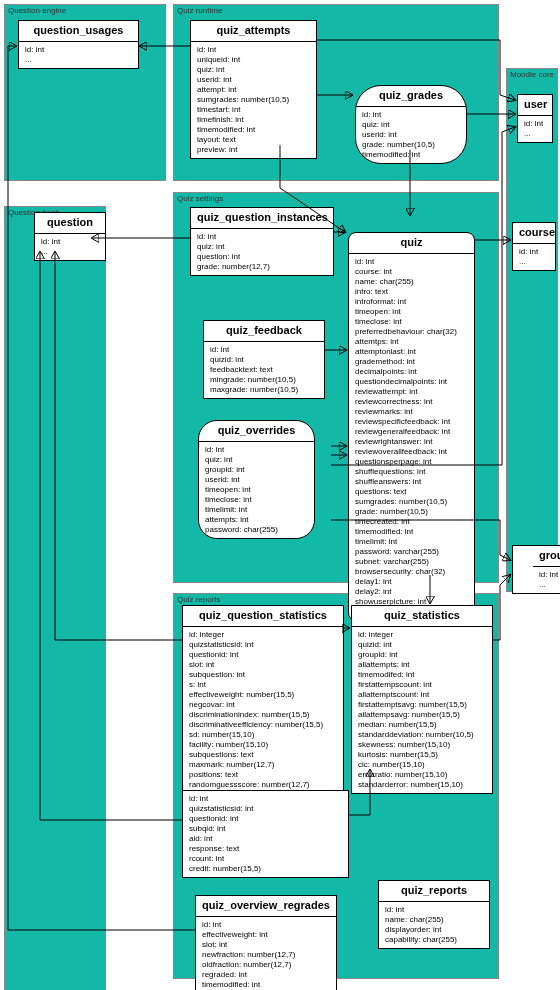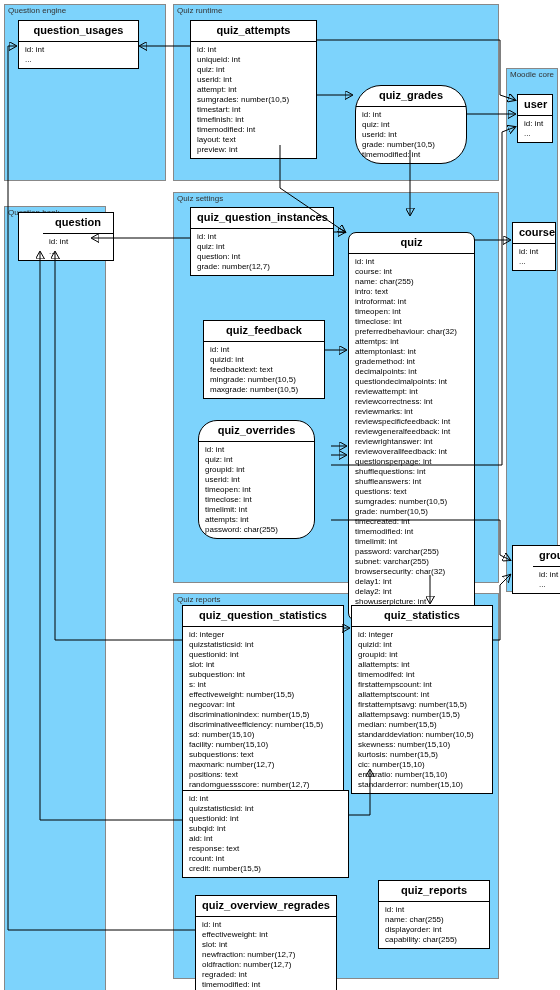--- a/index.html
+++ b/index.html
@@ -7,21 +7,21 @@
     padding: 0;
     font-family: Arial, sans-serif;
     background: #fff;
     width: 560px;
     height: 990px;
     position: relative;
   }
   .group {
     position: absolute;
     border: 1px solid #888;
-    background: #7dd3fc;
+    background: #14b8a6;
     font-size: 8px;
   }
   .group-title {
     position: absolute;
     top: 1px;
     left: 3px;
     font-size: 8px;
     color: #333;
   }
   .entity {
@@ -86,21 +86,21 @@
 </div>
 
 <div class="entity" style="left:18px; top:20px; width:119px;">
   <div class="entity-title">question_usages</div>
   <div class="entity-body" id="body-question_usages">
       <div class="field">id: int</div>
       <div class="ellipsis">...</div>
     </div>
 </div>
 
-<div class="entity" style="left:18px; top:212px; width:70px;padding-left:24px;">
+<div class="entity" style="left:34px; top:212px; width:70px;">
   <div class="entity-title">question</div>
   <div class="entity-body" id="body-question">
       <div class="field">id: int</div>
       <div class="ellipsis">...</div>
     </div>
 </div>
 
 <div class="entity" style="left:190px; top:20px; width:125px;">
   <div class="entity-title">quiz_attempts</div>
   <div class="entity-body" id="body-quiz_attempts">

